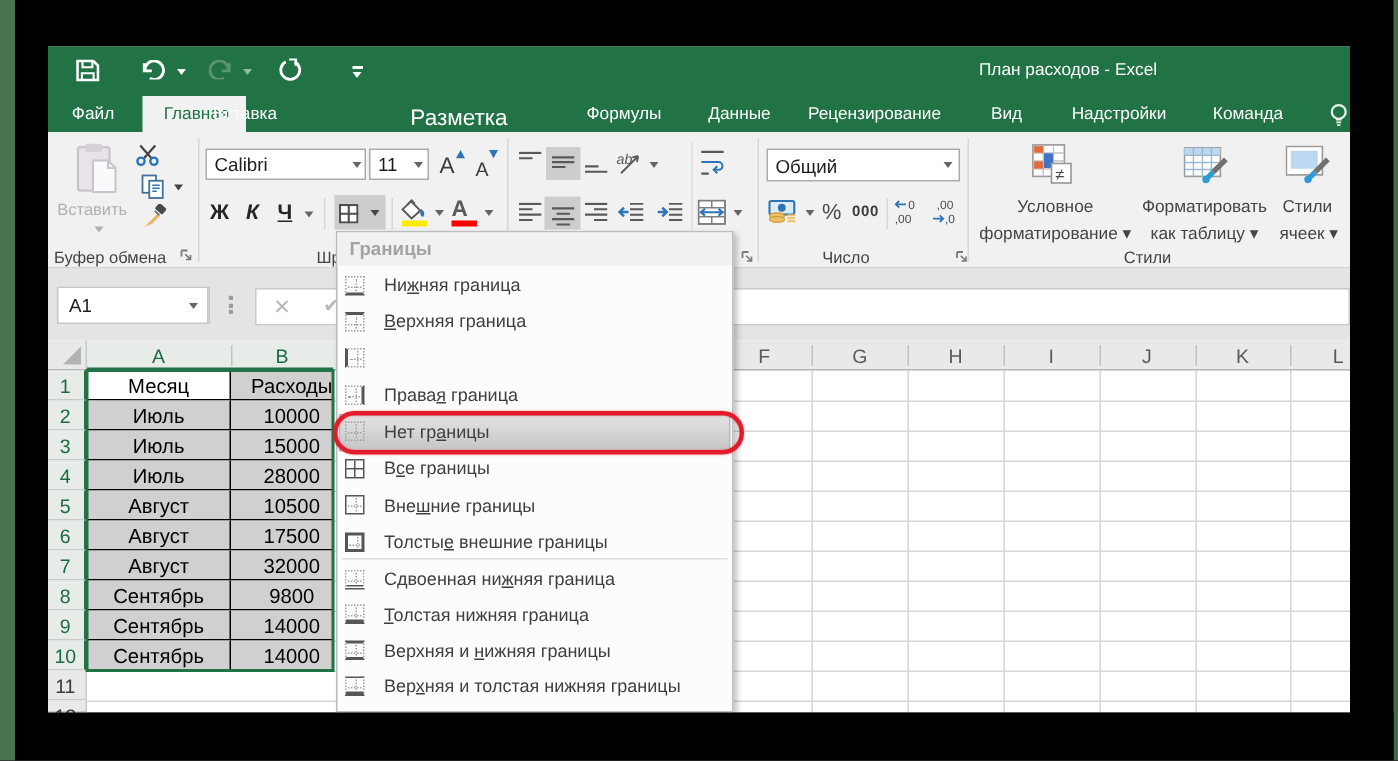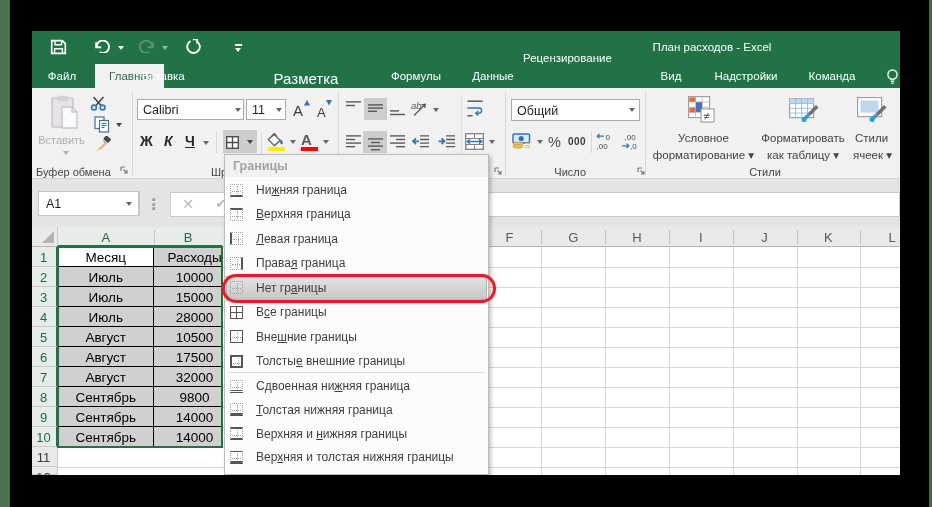--- a/index.html
+++ b/index.html
@@ -45,21 +45,21 @@
     </div>
 <div class="abs" style="left:612px;top:41px;width:200px;height:14px;color:#fff;font-size:11.5px;text-align:center;">План расходов - Excel</div>
 <div class="abs" style="left:32px;top:64px;width:868px;height:24px;background:#217346;"></div>
 <div class="abs" style="left:95px;top:64px;width:69px;height:26px;background:#f1f1f1;"></div>
 <div class="abs" style="left:2px;top:70px;width:120px;height:14px;color:#fff;font-size:11.5px;text-align:center;">Файл</div>
 <div class="abs" style="left:71px;top:70px;width:120px;height:14px;color:#217346;font-size:11.5px;text-align:center;">Главная</div>
 <div class="abs" style="left:142px;top:70px;width:120px;height:14px;color:#fff;font-size:11.5px;">Вставка</div>
 <div class="abs" style="left:246px;top:70px;width:120px;height:14px;color:#fff;font-size:15px;text-align:center;">Разметка страницы</div>
 <div class="abs" style="left:356px;top:70px;width:120px;height:14px;color:#fff;font-size:11.5px;text-align:center;">Формулы</div>
 <div class="abs" style="left:433px;top:70px;width:120px;height:14px;color:#fff;font-size:11.5px;text-align:center;">Данные</div>
-<div class="abs" style="left:523px;top:52px;width:120px;height:14px;color:#fff;font-size:11.5px;">Рецензирование</div>
+<div class="abs" style="left:523px;top:70px;width:120px;height:14px;color:#fff;font-size:11.5px;text-align:center;">Рецензирование</div>
 <div class="abs" style="left:611px;top:70px;width:120px;height:14px;color:#fff;font-size:11.5px;text-align:center;">Вид</div>
 <div class="abs" style="left:686px;top:70px;width:120px;height:14px;color:#fff;font-size:11.5px;text-align:center;">Надстройки</div>
 <div class="abs" style="left:772px;top:70px;width:120px;height:14px;color:#fff;font-size:11.5px;text-align:center;">Команда</div>
 <svg class="abs" style="left:886px;top:69px;width:13px;height:16px;" viewBox="0 0 13 16">
 <circle cx="6.5" cy="5.6" r="4.6" fill="none" stroke="#e8f1ea" stroke-width="1.5"></circle>
 <path d="M4.6 10.8 h3.8 M4.9 12.6 h3.2 M5.4 14.4 h2.2" stroke="#e8f1ea" stroke-width="1.2" fill="none"></path>
 </svg>
 <div class="abs" style="left:32px;top:88px;width:868px;height:91px;background:#f1f1f1;border-bottom:1px solid #d2d2d2;"></div>
 <svg class="abs" style="left:49px;top:95px;width:32px;height:38px;" viewBox="0 0 32 38">
 <rect x="3" y="3" width="21" height="29" rx="1.5" fill="#e7e3e9" stroke="#c9c4cc" stroke-width="1.5"></rect>
@@ -234,21 +234,21 @@
 <svg class="abs" style="left:596px;top:132px;width:16px;height:18px;" viewBox="0 0 16 18">
 <text x="9.5" y="7.5" font-size="8" fill="#4a4a4a">0</text>
 <path d="M1 4.2 h7 M3.5 2 L1.2 4.2 l2.3 2.2" stroke="#2e75b6" stroke-width="1.2" fill="none"></path>
 <text x="0.5" y="16.5" font-size="8" fill="#4a4a4a">,00</text>
 </svg>
 <svg class="abs" style="left:621px;top:132px;width:16px;height:18px;" viewBox="0 0 16 18">
 <text x="3.5" y="7.5" font-size="8" fill="#4a4a4a">,00</text>
 <path d="M1 13.8 h7 M5.5 11.6 L7.8 13.8 l-2.3 2.2" stroke="#2e75b6" stroke-width="1.2" fill="none"></path>
 <text x="9" y="16.5" font-size="8" fill="#4a4a4a">,0</text>
 </svg>
-<div class="abs" style="left:542px;top:166px;width:44px;height:11px;color:#444;font-size:11px;text-align:right;">Число</div>
+<div class="abs" style="left:542px;top:166px;width:44px;height:11px;color:#444;font-size:11px;text-align:center;">Число</div>
 <svg class="abs" style="left:637px;top:167px;width:8px;height:8px;" viewBox="0 0 8 8">
 <path d="M1 1 h4 M1 1 v4" stroke="#7a7a7a" stroke-width="1.2" fill="none"></path>
 <path d="M3.5 3.5 L7 7 M7 4 v3 h-3" stroke="#7a7a7a" stroke-width="1.1" fill="none"></path>
 </svg>
 <div class="abs" style="left:645px;top:92px;width:1px;height:83px;background:#d8d8d8;"></div>
 <svg class="abs" style="left:688px;top:96px;width:29px;height:29px;" viewBox="0 0 29 29">
 <rect x="0.6" y="0.6" width="21" height="21" fill="#fff" stroke="#9a9a9a" stroke-width="1.1"></rect>
 <path d="M0.6 6 h21 M0.6 11.3 h21 M0.6 16.6 h21 M7.5 0.6 v21 M14.3 0.6 v21" stroke="#c0c0c0" stroke-width="0.9"></path>
 <rect x="1.4" y="1.4" width="6" height="4.4" fill="#e06b3c"></rect>
 <rect x="8" y="6.2" width="6" height="9.8" fill="#4472c4"></rect>
@@ -410,21 +410,20 @@
 <div class="abs" style="left:256px;top:183px;width:225px;height:14px;color:#3f3f3f;font-size:12px;">Ни<u>ж</u>няя граница</div>
 <div style="position:absolute;left:230px;top:207.95px;width:13px;height:13px;border:1px dotted #a0a0a0;border-top:2px solid #565656;">
       <i style="position:absolute;left:6px;top:1px;bottom:1px;border-left:1px dotted #a0a0a0;"></i>
       <i style="position:absolute;top:6px;left:1px;right:1px;border-top:1px dotted #a0a0a0;"></i>
     </div>
 <div class="abs" style="left:256px;top:207.45px;width:225px;height:14px;color:#3f3f3f;font-size:12px;"><u>В</u>ерхняя граница</div>
 <div style="position:absolute;left:230px;top:232.4px;width:13px;height:13px;border:1px dotted #a0a0a0;border-left:2px solid #565656;">
       <i style="position:absolute;left:6px;top:1px;bottom:1px;border-left:1px dotted #a0a0a0;"></i>
       <i style="position:absolute;top:6px;left:1px;right:1px;border-top:1px dotted #a0a0a0;"></i>
     </div>
-<div class="abs" style="left:256px;top:231.9px;width:225px;height:14px;color:#3f3f3f;font-size:12px;"><u>Л</u>евая граница</div>
 <div style="position:absolute;left:230px;top:256.85px;width:13px;height:13px;border:1px dotted #a0a0a0;border-right:2px solid #565656;">
       <i style="position:absolute;left:6px;top:1px;bottom:1px;border-left:1px dotted #a0a0a0;"></i>
       <i style="position:absolute;top:6px;left:1px;right:1px;border-top:1px dotted #a0a0a0;"></i>
     </div>
 <div class="abs" style="left:256px;top:256.35px;width:225px;height:14px;color:#3f3f3f;font-size:12px;">Права<u>я</u> граница</div>
 <div class="abs" style="left:225.5px;top:276.3px;width:261.5px;height:25px;background:linear-gradient(#e3e3e3,#c6c6c6);border:1px solid #b7b7b7;"></div>
 <div style="position:absolute;left:230px;top:281.3px;width:13px;height:13px;border:1px dotted #a0a0a0;">
       <i style="position:absolute;left:6px;top:1px;bottom:1px;border-left:1px dotted #a0a0a0;"></i>
       <i style="position:absolute;top:6px;left:1px;right:1px;border-top:1px dotted #a0a0a0;"></i>
     </div>

